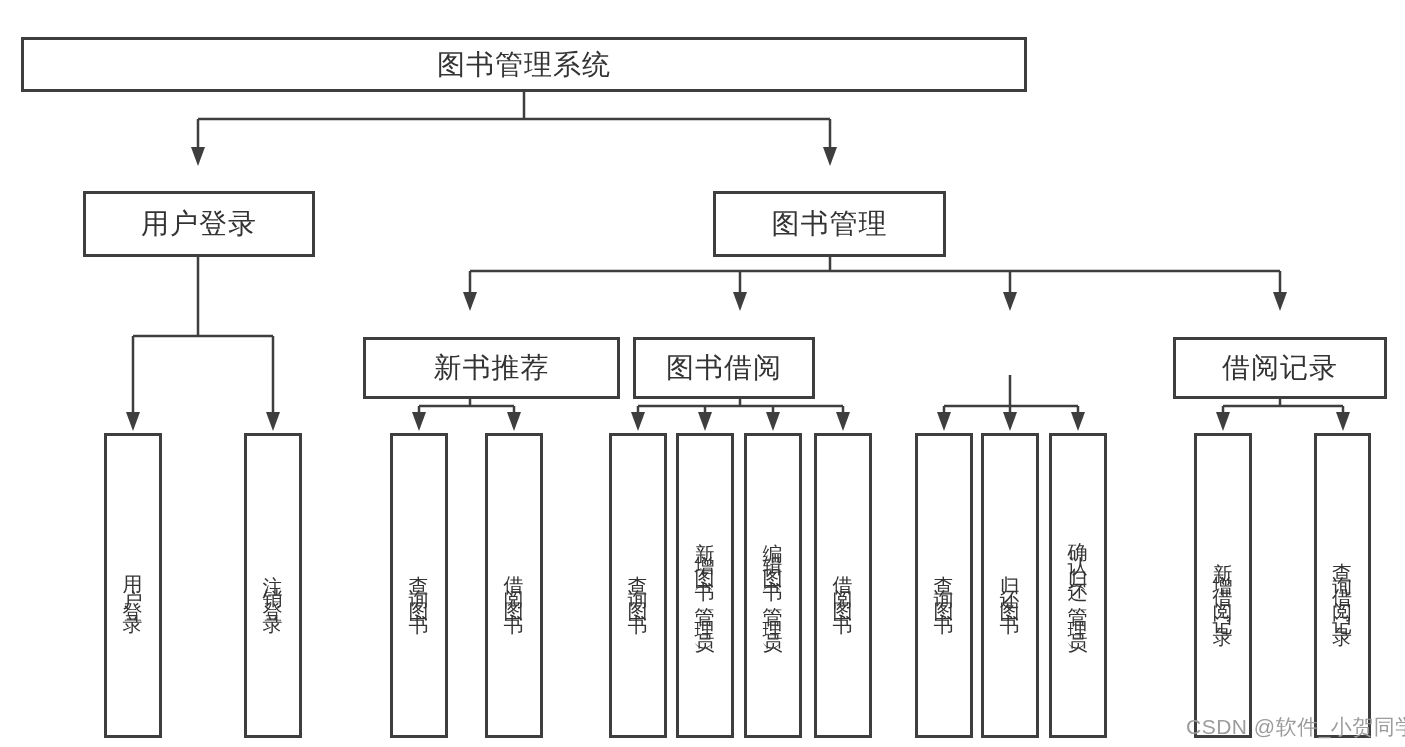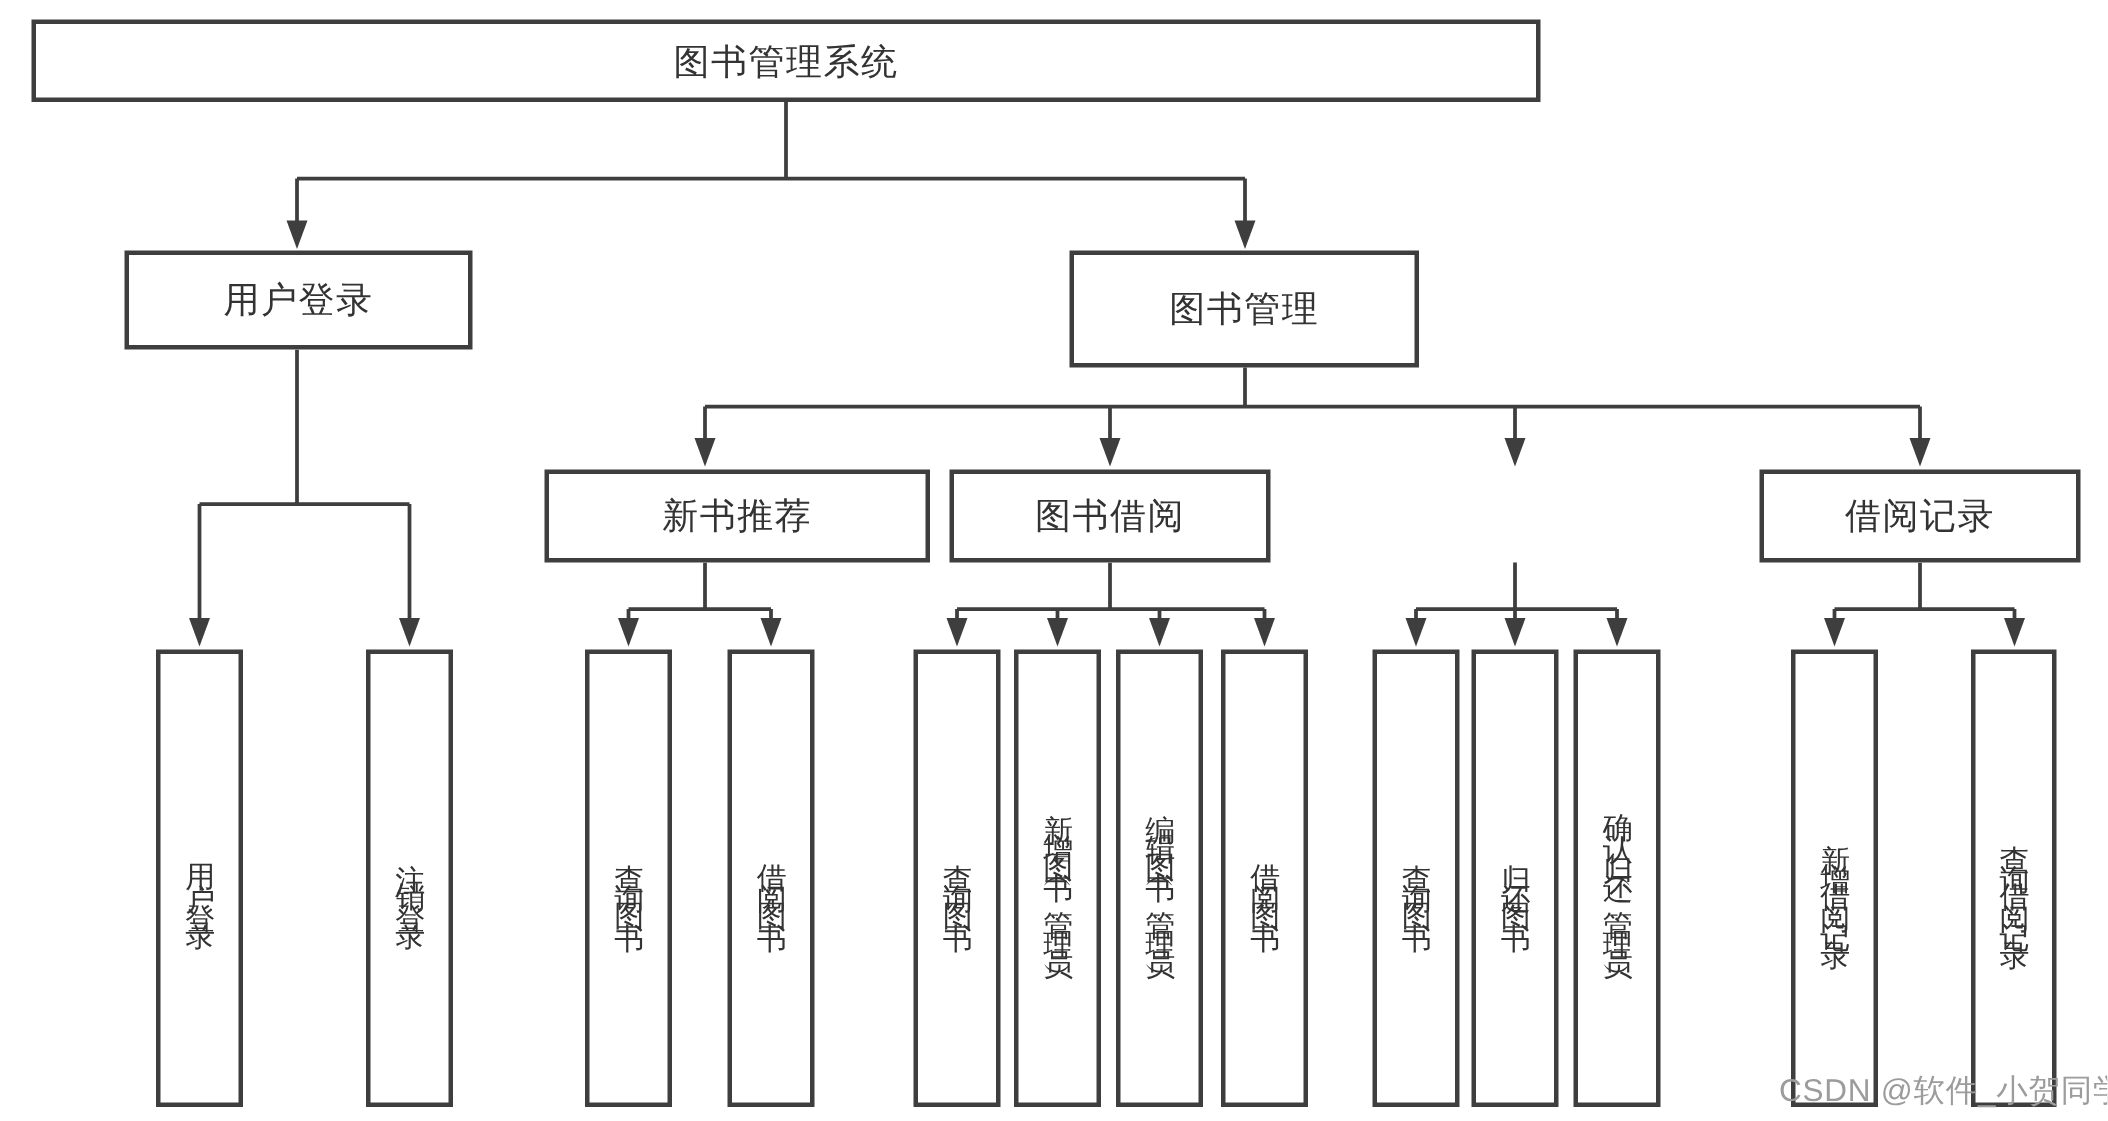--- a/index.html
+++ b/index.html
@@ -28,22 +28,23 @@
     box-sizing: border-box;
     border: 3px solid #3e3e3e;
     background: #ffffff;
     display: flex;
     align-items: center;
     justify-content: center;
     color: #333333;
     z-index: 2;
   }
   .hnode {
-    font-size: 24px;
+    font-size: 28px;
     letter-spacing: 1px;
+    margin-top: 24px;
   }
   .leaf .vtext {
     writing-mode: vertical-rl;
     text-orientation: mixed;
     font-size: 20px;
     letter-spacing: 13px;
     line-height: 1;
     color: #333333;
     white-space: nowrap;
   }
@@ -103,28 +104,28 @@
     </g>
   </svg>
 
   <div class="node hnode" style="left:21px; top:13px; width:1006px; height:55px;">
     <span>图书管理系统</span>
   </div>
 
   <div class="node hnode" style="left:83px; top:167px; width:232px; height:66px;">
     <span>用户登录</span>
   </div>
-  <div class="node hnode" style="left:713px; top:167px; width:233px; height:78px;">
+  <div class="node hnode" style="left:713px; top:167px; width:233px; height:66px;">
     <span>图书管理</span>
   </div>
 
   <div class="node hnode" style="left:363px; top:313px; width:257px; height:62px;">
     <span>新书推荐</span>
   </div>
-  <div class="node hnode" style="left:633px; top:313px; width:214px; height:62px;">
+  <div class="node hnode" style="left:633px; top:313px; width:182px; height:62px;">
     <span>图书借阅</span>
   </div>
   <div class="node hnode" style="left:1173px; top:313px; width:214px; height:62px;justify-content:center;">
     <span>借阅记录</span>
   </div>
 
   <div class="node leaf" style="left:104px; top:433px; width:58px; height:305px;">
     <span class="vtext">用户登录</span>
   </div>
   <div class="node leaf" style="left:244px; top:433px; width:58px; height:305px;">

